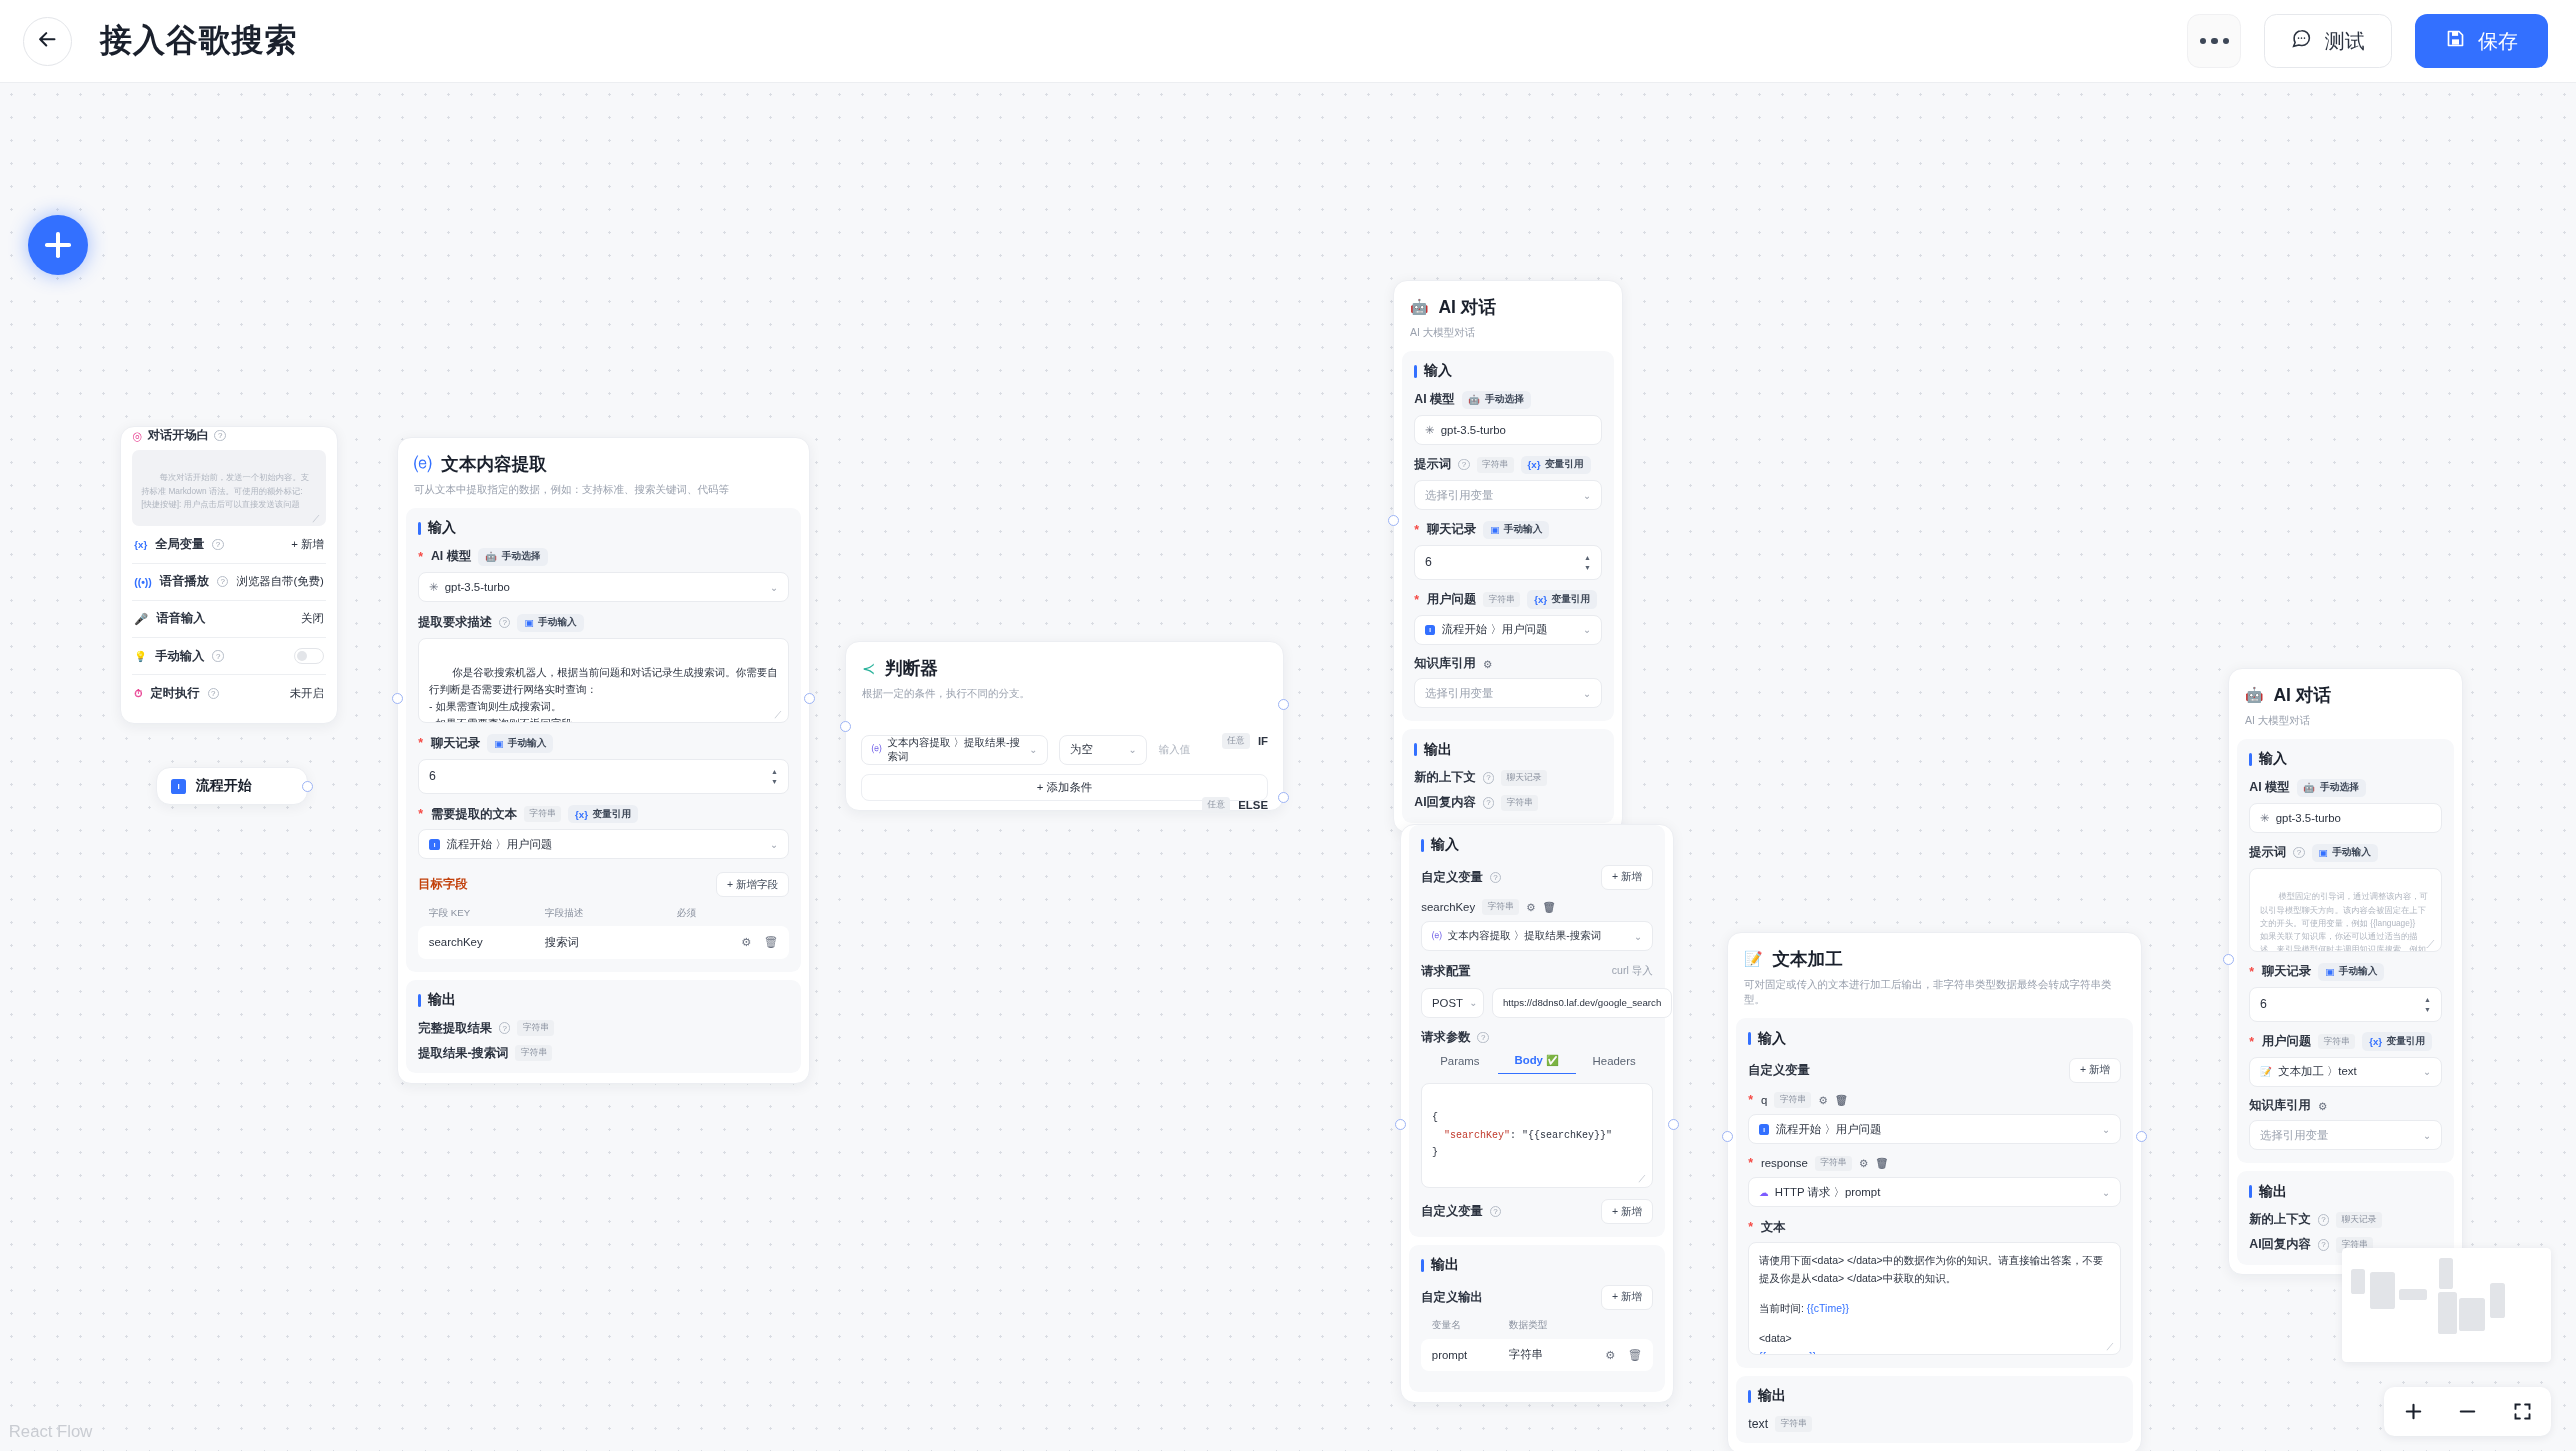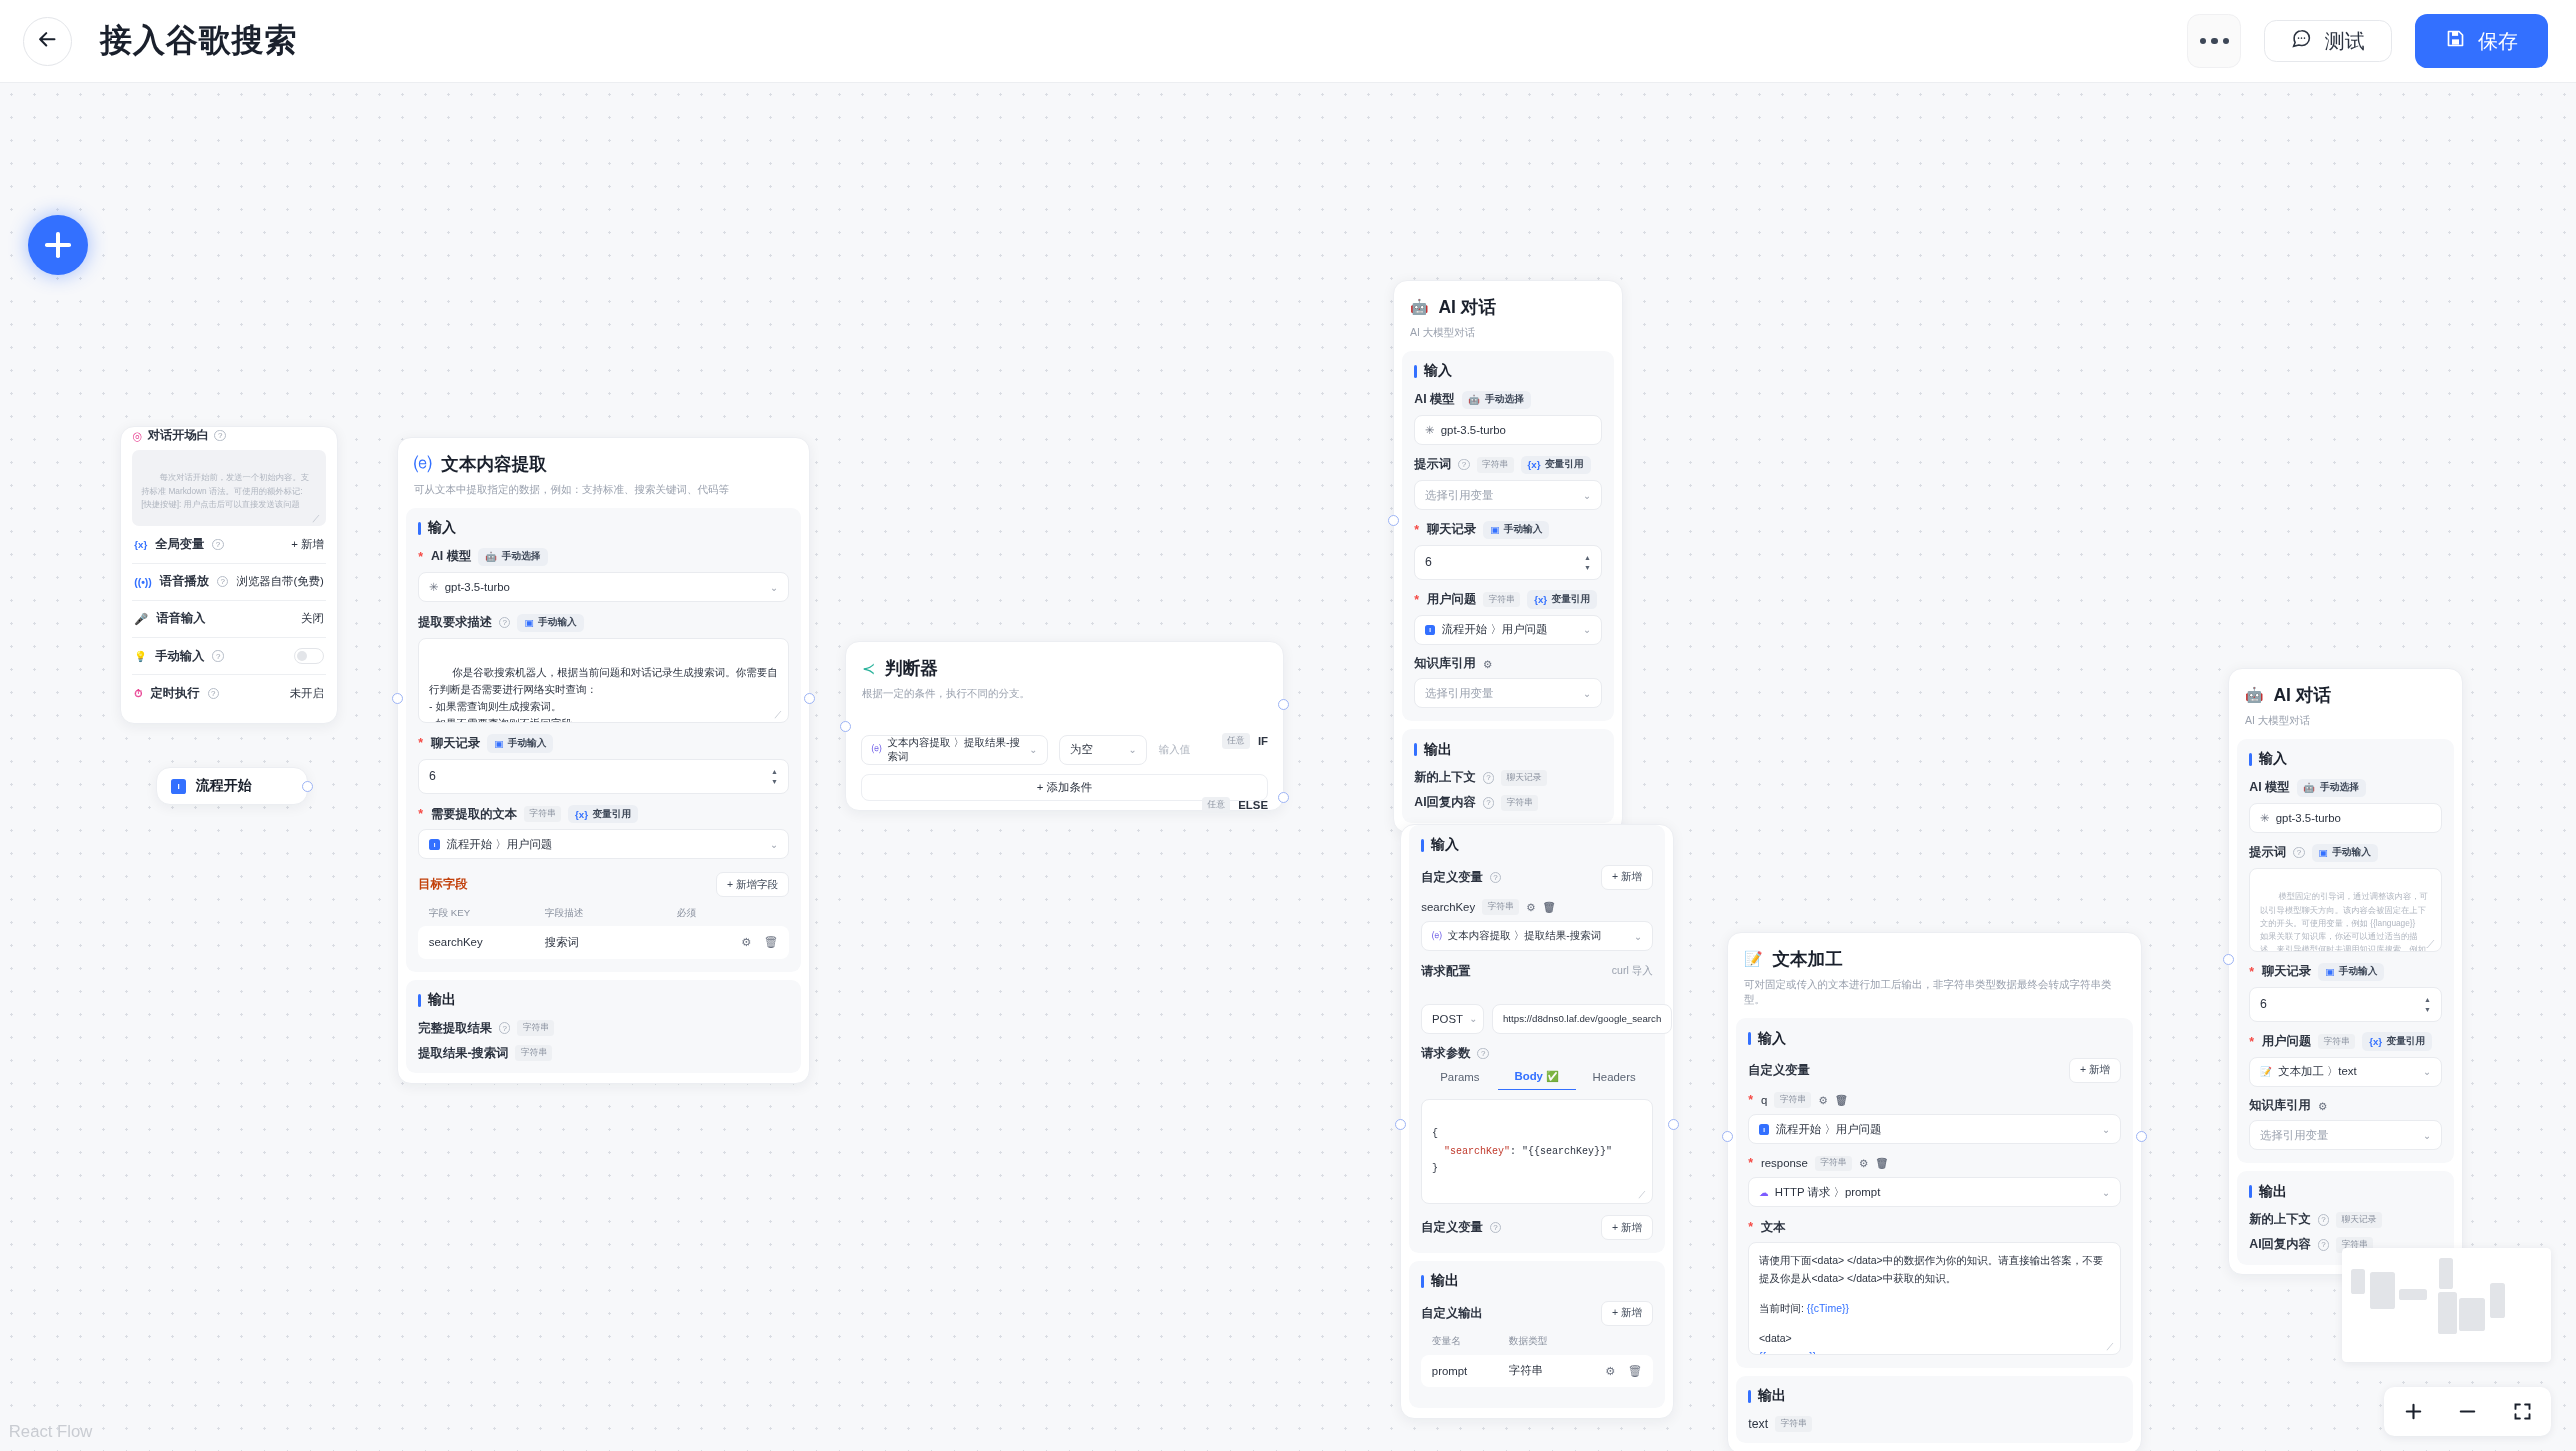--- a/index.html
+++ b/index.html
@@ -35,21 +35,21 @@
     display: flex; align-items: center; gap: 23px;
   }
   .more-btn {
     width: 54px; height: 54px; border-radius: 12.3px;
     background: #fafafa; border: 0.9px solid #f0f0f2; cursor: pointer;
     display: flex; align-items: center; justify-content: center;
     gap: 5.3px;
   }
   .more-btn i { width: 6.2px; height: 6.2px; border-radius: 50%; background: #3d4757; display: block; }
   .test-btn {
-    height: 42px; padding: 0 26px; border-radius: 12.3px;
+    height: 54px; padding: 0 26px; border-radius: 12.3px;
     background: #fff; border: 0.9px solid #e6e8ec; cursor: pointer;
     display: flex; align-items: center; gap: 12.3px;
     font-size: 20px; color: #2c3340; font-weight: 500;
   }
   .save-btn {
     height: 54px; padding: 0 30px; border-radius: 12.3px;
     background: #3370ff; border: none; cursor: pointer;
     display: flex; align-items: center; gap: 12.3px;
     font-size: 20px; color: #fff; font-weight: 500;
   }
@@ -625,21 +625,21 @@
         <span class="tag-gray">字符串</span>
         <span style="color:#6b7280;font-size:10.5px;">⚙</span>
         <span style="color:#6b7280;font-size:10.5px;">🗑</span>
       </div>
       <div class="input-box" style="margin-bottom:11.4px;">
         <span style="color:#6c5ce7;font-size:9.7px;">⒠</span>
         <span style="font-size:10.5px;">文本内容提取 〉提取结果-搜索词</span>
         <span class="chev">⌄</span>
       </div>
 
-      <div class="row-between" style="margin-bottom:24px;">
+      <div class="row-between" style="margin-bottom:8px;">
         <span style="font-size:12.3px;font-weight:600;color:#2c3340;">请求配置</span>
         <span style="font-size:10.5px;color:#9aa1ae;cursor:pointer;">curl 导入</span>
       </div>
       <div style="display:flex;gap:8px;margin-bottom:11.4px;">
         <div class="input-box" style="width:63px;">
           <span>POST</span>
           <span class="chev">⌄</span>
         </div>
         <div class="input-box" style="flex:1;font-size:9.7px;">
           <span>https://d8dns0.laf.dev/google_search</span>

